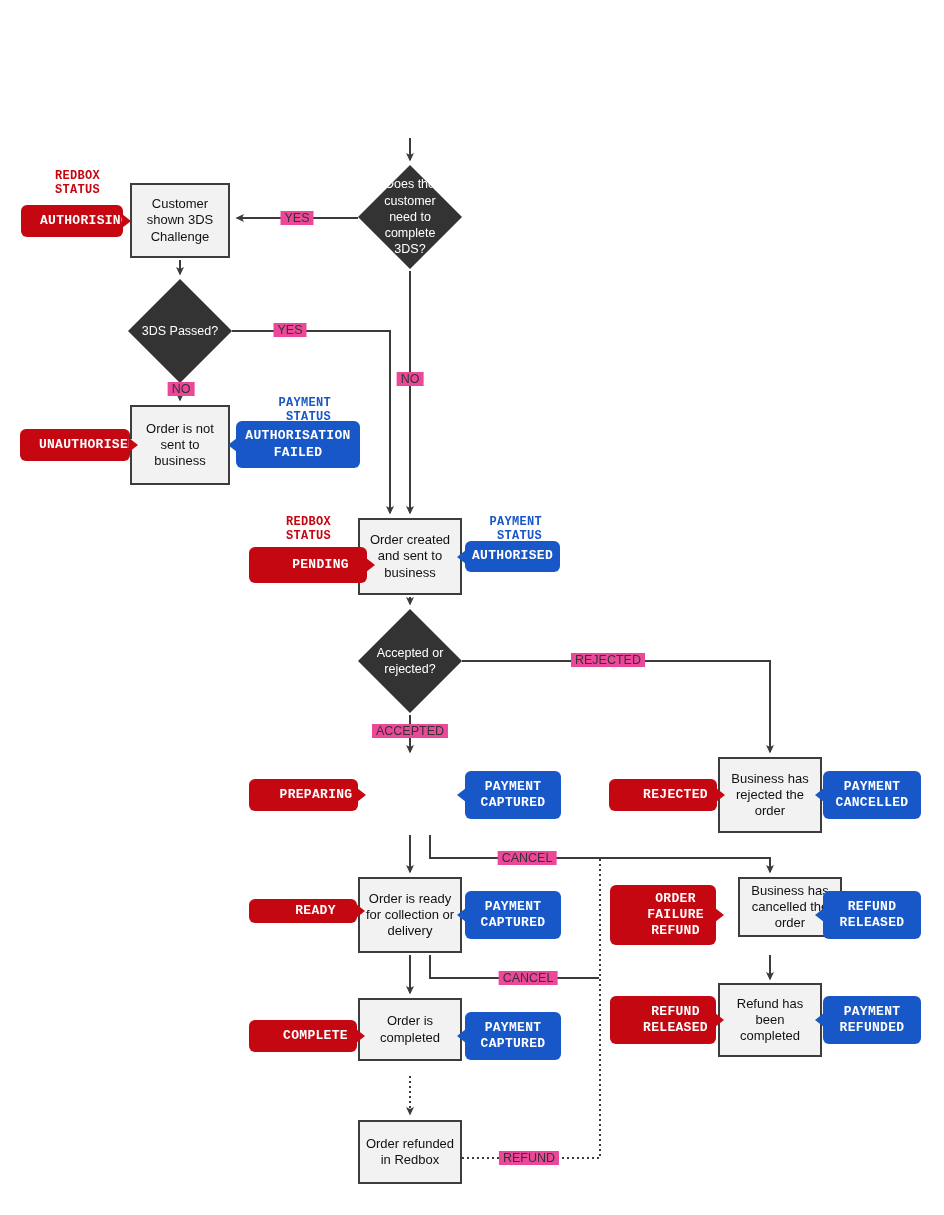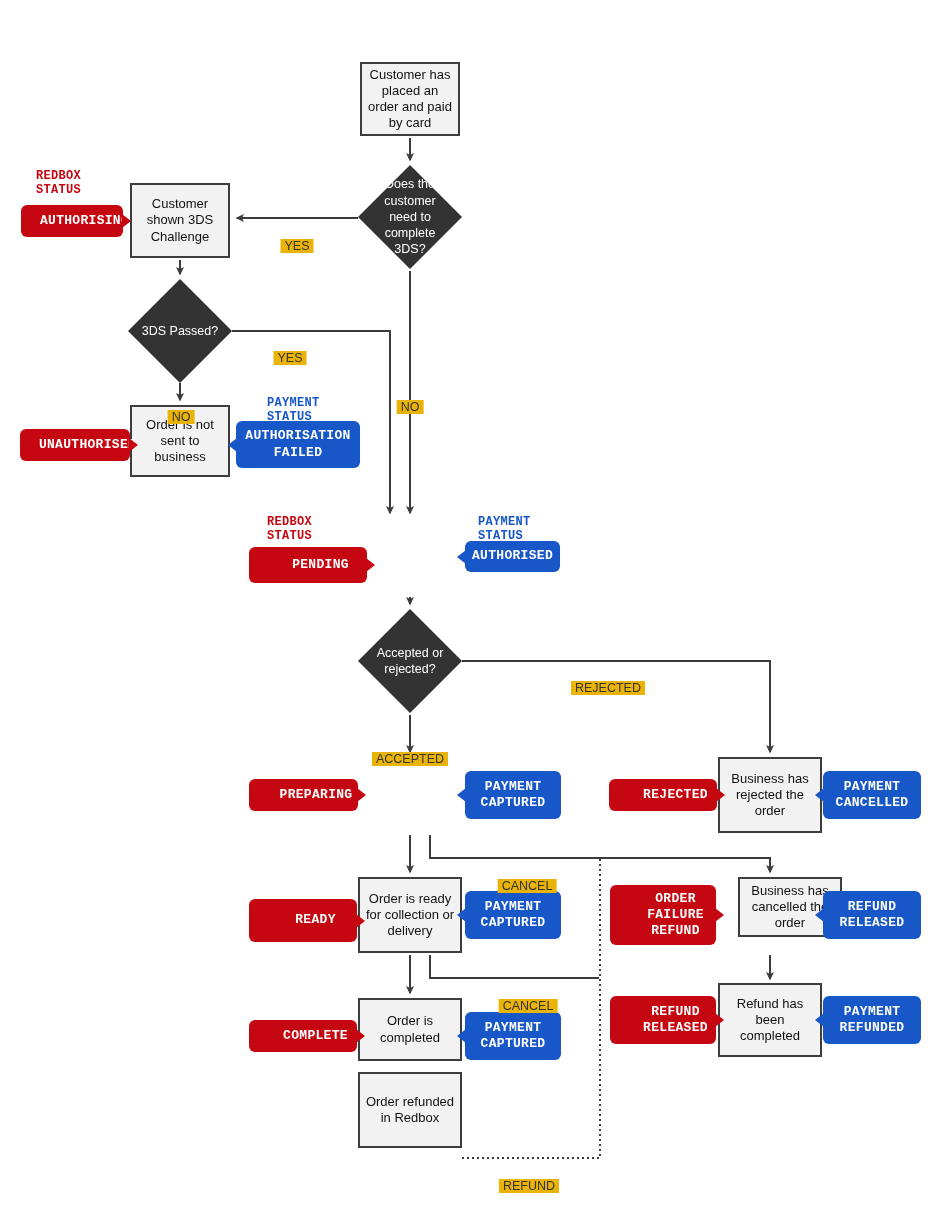--- a/index.html
+++ b/index.html
@@ -44,27 +44,27 @@
     border-left:9px solid var(--red);
   }
   .badge.blue { background:var(--blue); }
   .badge.blue::before {
     content:""; position:absolute; left:-8px; top:50%; transform:translateY(-50%);
     border-top:7px solid transparent; border-bottom:7px solid transparent;
     border-right:9px solid var(--blue);
   }
   .hdr {
     position:absolute; font-family:"Liberation Mono","DejaVu Sans Mono",monospace;
-    font-weight:bold; font-size:12px; line-height:1.15; text-align:left; letter-spacing:0.3px;
+    font-weight:bold; font-size:12px; line-height:1.15; text-align:right; letter-spacing:0.3px;
   }
   .hdr.red { color:var(--red); }
   .hdr.blue { color:var(--blue); }
   .elabel {
-    position:absolute; transform:translate(-50%,-50%); background:#eab308;
-    padding:0 4px; font-size:12.5px; color:var(--label-text); white-space:nowrap;margin-top:28px;
+    position:absolute; transform:translate(-50%,-50%); background:#ec4899;
+    padding:0 4px; font-size:12.5px; color:var(--label-text); white-space:nowrap;
   }
 </style>
 </head>
 <body>
 
 <div class="canvas">
 
   <svg class="wires" width="944" height="1215">
     <defs>
       <marker id="arr" markerWidth="10" markerHeight="10" refX="7" refY="4" orient="auto" markerUnits="userSpaceOnUse">
@@ -82,45 +82,45 @@
     <path class="wire" d="M410,715 V752" marker-end="url(#arr)"></path>
     <path class="wire" d="M410,835 V872" marker-end="url(#arr)"></path>
     <path class="wire" d="M430,835 V858 H770 V872" marker-end="url(#arr)"></path>
     <path class="wire" d="M410,955 V993" marker-end="url(#arr)"></path>
     <path class="wire" d="M430,955 V978 H599"></path>
     <path class="wire" d="M770,955 V979" marker-end="url(#arr)"></path>
     <path class="wire dotted" d="M410,1076 V1114" marker-end="url(#arr)"></path>
     <path class="wire dotted" d="M462,1158 H600 V859"></path>
   </svg>
 
-  <div class="pbox" style="left:360px;top:62px;width:100px;height:74px">Customer has placed an order and paid by card</div>
   <div class="pbox" style="left:130px;top:183px;width:100px;height:75px">Customer shown 3DS Challenge</div>
-  <div class="pbox" style="left:130px;top:405px;width:100px;height:72px">Order is not sent to business</div>
+  <div class="pbox" style="left:130px;top:405px;width:100px;height:80px">Order is not sent to business</div>
+  <div class="pbox" style="left:358px;top:518px;width:104px;height:77px">Order created and sent to business</div>
   <div class="pbox" style="left:718px;top:757px;width:104px;height:76px">Business has rejected the order</div>
   <div class="pbox" style="left:358px;top:877px;width:104px;height:76px">Order is ready for collection or delivery</div>
   <div class="pbox" style="left:738px;top:877px;width:104px;height:60px">Business has cancelled the order</div>
   <div class="pbox" style="left:358px;top:998px;width:104px;height:63px">Order is completed</div>
   <div class="pbox" style="left:718px;top:983px;width:104px;height:74px">Refund has been completed</div>
-  <div class="pbox" style="left:358px;top:1072px;width:104px;height:76px">Order refunded in Redbox</div>
+  <div class="pbox" style="left:358px;top:1120px;width:104px;height:64px">Order refunded in Redbox</div>
 
   <div class="diamond" style="left:358px;top:165px;width:104px;height:104px">Does the customer need to complete 3DS?</div>
   <div class="diamond" style="left:128px;top:279px;width:104px;height:104px;padding:6px">3DS Passed?</div>
   <div class="diamond" style="left:358px;top:609px;width:104px;height:104px">Accepted or rejected?</div>
 
   <div class="hdr red" style="left:36px;top:170px;width:64px">REDBOX STATUS</div>
   <div class="hdr blue" style="left:267px;top:397px;width:64px">PAYMENT STATUS</div>
   <div class="hdr red" style="left:267px;top:516px;width:64px">REDBOX STATUS</div>
   <div class="hdr blue" style="left:478px;top:516px;width:64px">PAYMENT STATUS</div>
 
   <div class="badge red" style="left:21px;top:205px;width:102px;height:32px">AUTHORISING</div>
   <div class="badge red" style="left:20px;top:429px;width:110px;height:32px">UNAUTHORISED</div>
   <div class="badge red" style="left:249px;top:547px;width:118px;height:36px">PENDING</div>
   <div class="badge red" style="left:249px;top:779px;width:109px;height:32px">PREPARING</div>
   <div class="badge red" style="left:609px;top:779px;width:108px;height:32px">REJECTED</div>
-  <div class="badge red" style="left:249px;top:899px;width:108px;height:43px">READY</div>
+  <div class="badge red" style="left:249px;top:899px;width:108px;height:24px">READY</div>
   <div class="badge red" style="left:610px;top:885px;width:106px;height:60px">ORDER FAILURE REFUND</div>
   <div class="badge red" style="left:249px;top:1020px;width:108px;height:32px">COMPLETE</div>
   <div class="badge blue" style="left:236px;top:421px;width:124px;height:47px">AUTHORISATION FAILED</div>
 
   <div class="badge red" style="left:610px;top:996px;width:106px;height:48px">REFUND RELEASED</div>
   <div class="badge blue" style="left:465px;top:541px;width:95px;height:31px">AUTHORISED</div>
   <div class="badge blue" style="left:465px;top:771px;width:96px;height:48px">PAYMENT CAPTURED</div>
   <div class="badge blue" style="left:823px;top:771px;width:98px;height:48px">PAYMENT CANCELLED</div>
   <div class="badge blue" style="left:465px;top:891px;width:96px;height:48px">PAYMENT CAPTURED</div>
   <div class="badge blue" style="left:823px;top:891px;width:98px;height:48px">REFUND RELEASED</div>

